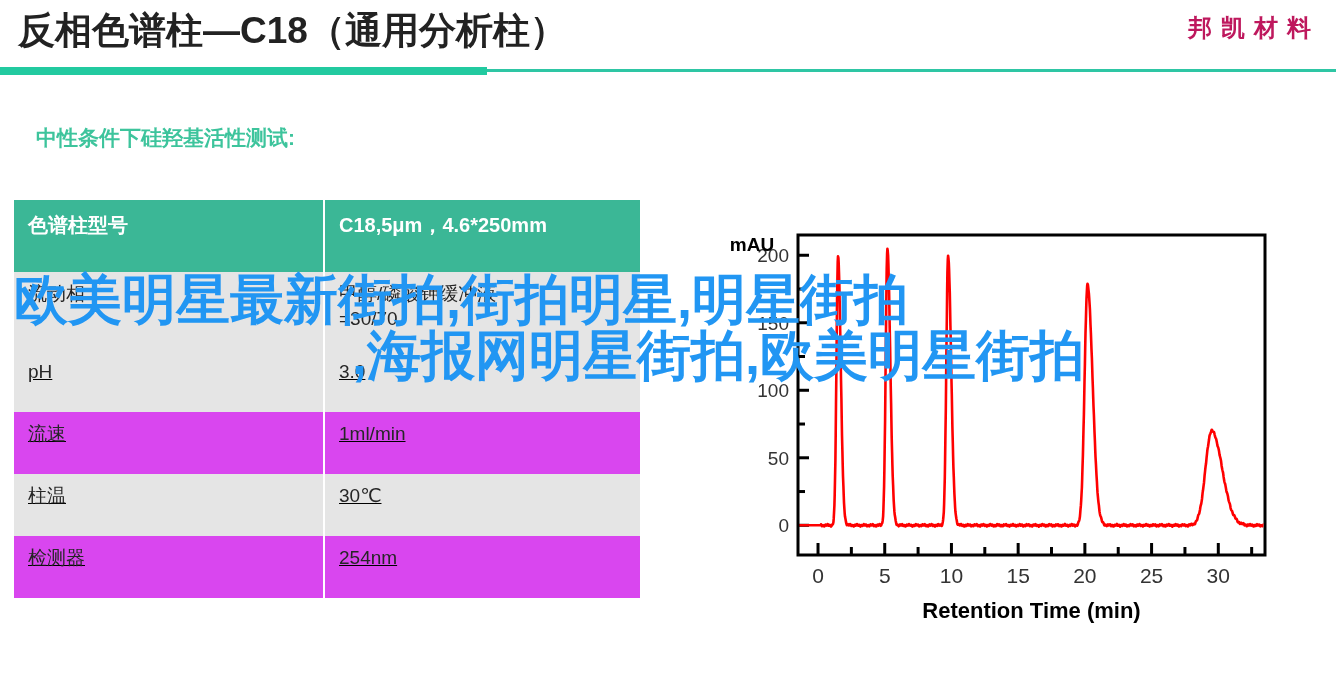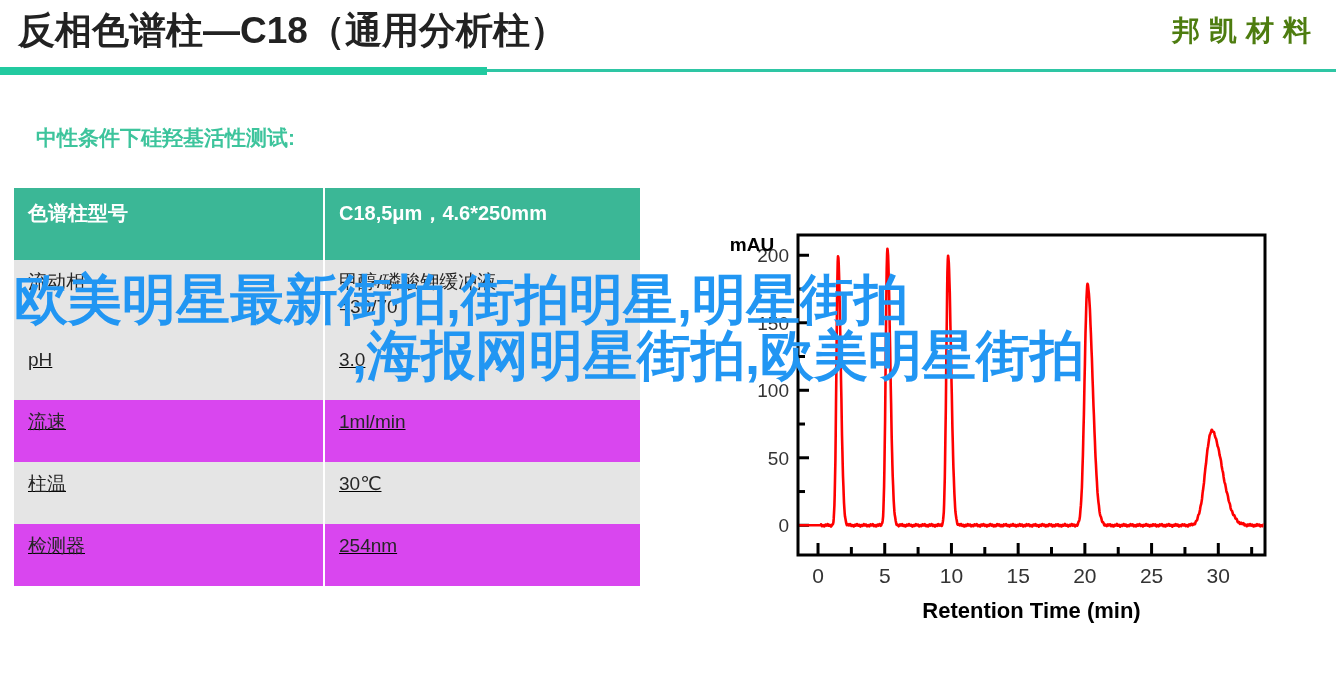--- a/index.html
+++ b/index.html
@@ -12,36 +12,36 @@
 
   
   #header{position:absolute;left:0;top:0;width:1334px;height:78px;}
   #page-title{
     position:absolute;left:18px;top:6px;
     font-size:37px;font-weight:bold;color:#222222;
     letter-spacing:0px;white-space:nowrap;
   }
   #brand-logo{
     position:absolute;right:14px;top:12px;
-    font-size:28px;font-weight:bold;color:#4d7c0f;
+    font-size:24px;font-weight:bold;color:#be185d;
     letter-spacing:9px;white-space:nowrap;
   }
   #rule-thick{position:absolute;left:0;top:67px;width:487px;height:8px;background:#22caa0;}
   #rule-thin{position:absolute;left:487px;top:69px;width:849px;height:3px;background:#2ec6a4;}
 
   
   #section-heading{
     position:absolute;left:36px;top:124px;
     font-size:21px;font-weight:bold;color:#3dc49c;
     white-space:nowrap;
   }
 
   
   #spec-table{
-    position:absolute;left:14px;top:188px;
+    position:absolute;left:14px;top:200px;
     width:626px;border-collapse:collapse;
     table-layout:fixed;
   }
   #spec-table td{
     padding:10px 14px;
     font-size:19px;color:#262626;
     vertical-align:top;line-height:1.3;
     border:none;
   }
   #spec-table col.c1{width:310px;}

